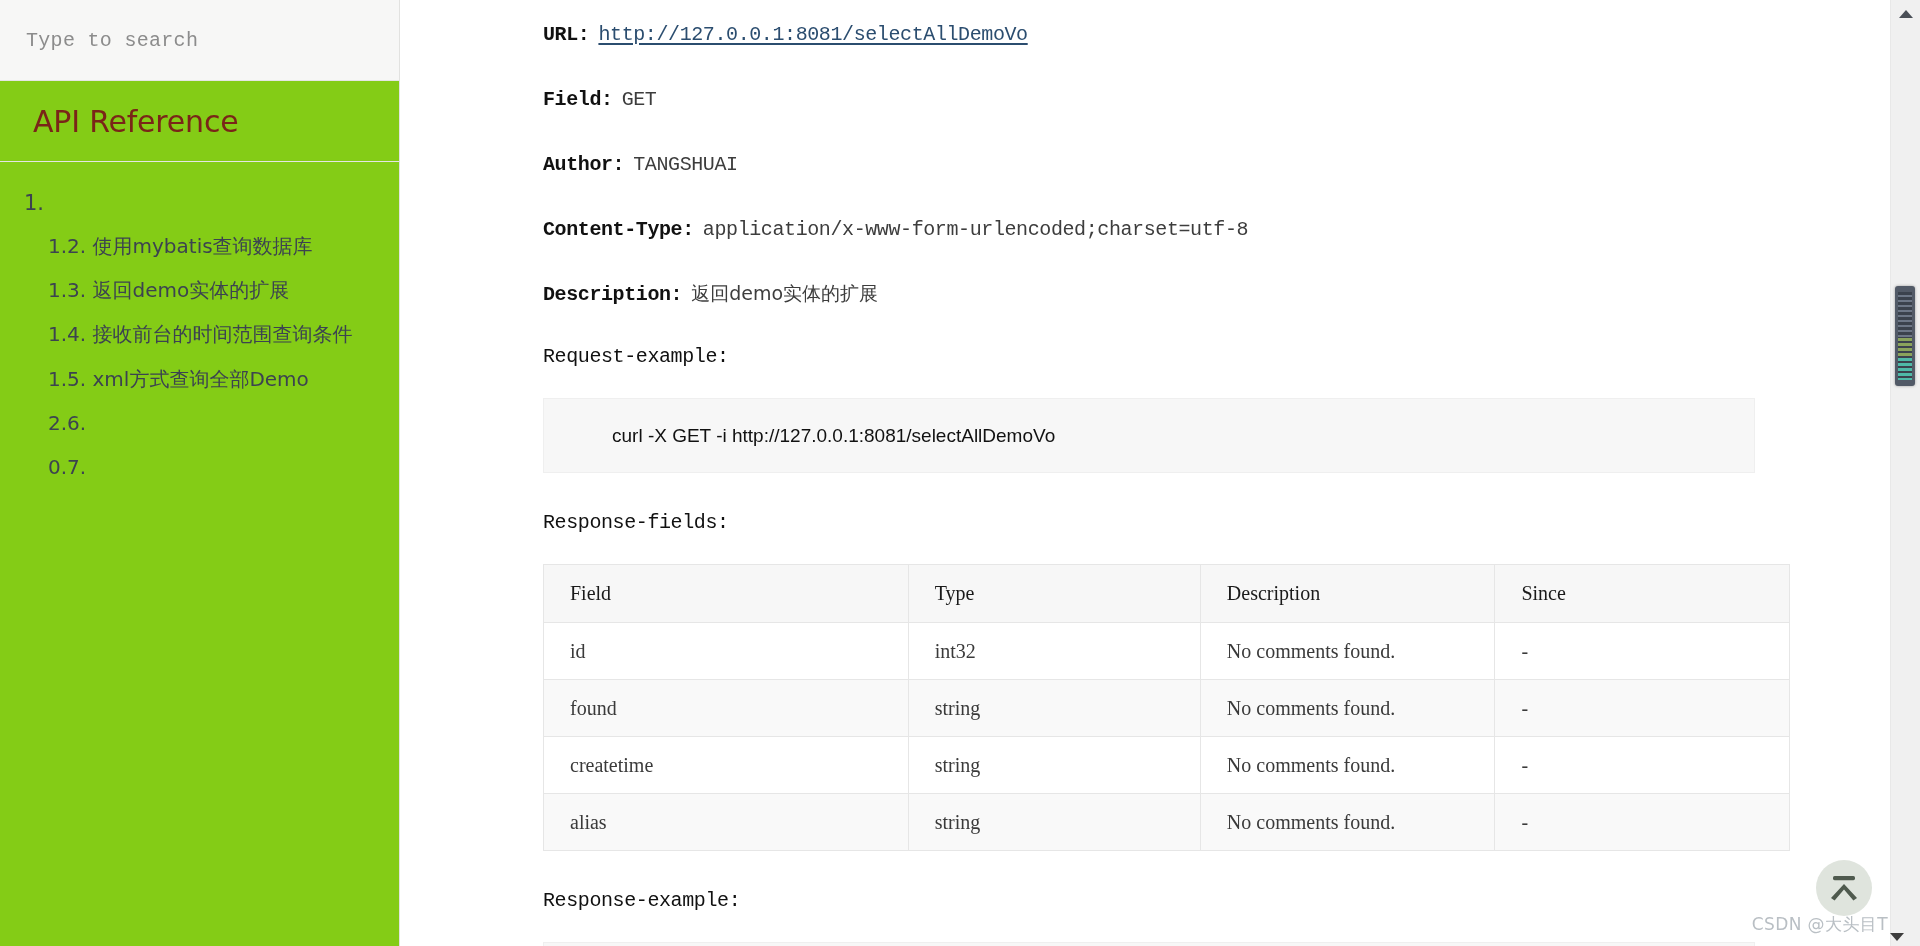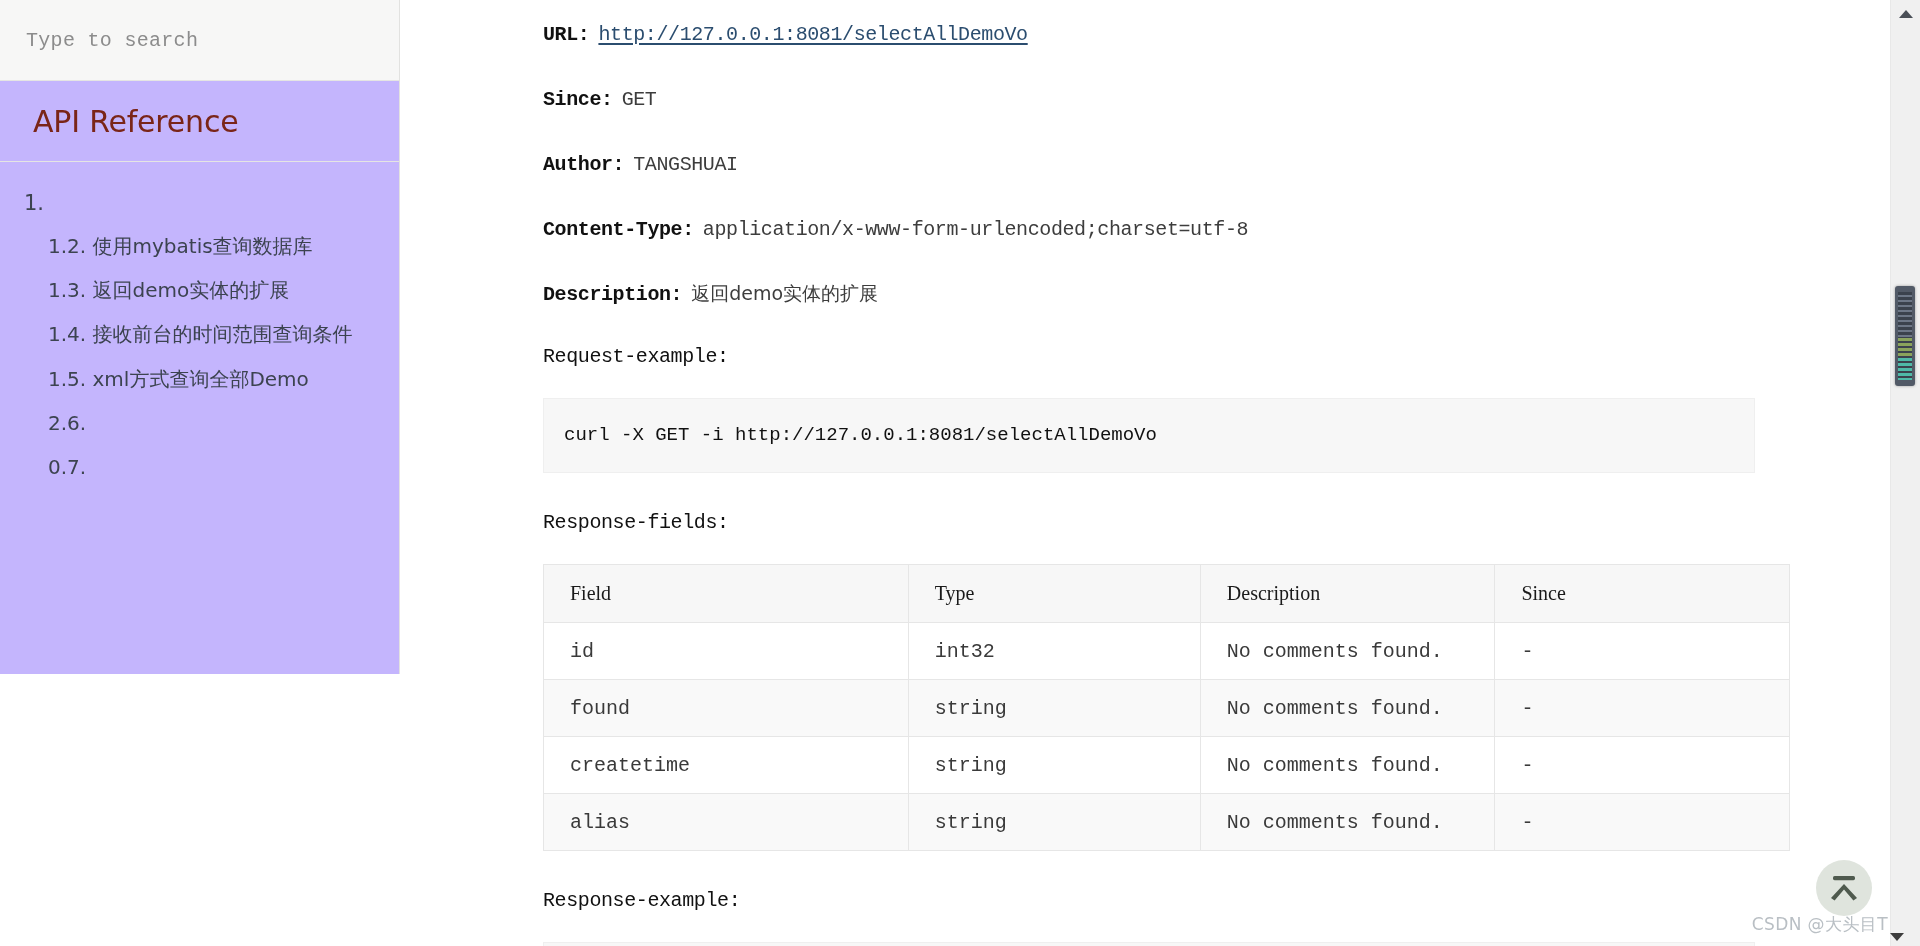--- a/index.html
+++ b/index.html
@@ -19,23 +19,23 @@
     position: relative;
     width: 1920px;
     height: 946px;
     display: flex;
     background: #ffffff;
   }
 
   
   .sidebar {
     width: 400px;
-    height: 674px;
-    box-sizing: border-box;
-    background: #c4b5fd;
+    height: 946px;
+    box-sizing: border-box;
+    background: #84cc16;
     border-right: 1px solid #e2e2e0;
     flex: 0 0 400px;
     overflow: hidden;
   }
 
   .search-box {
     height: 81px;
     box-sizing: border-box;
     border-bottom: 1px solid #e5e5e3;
     display: flex;
@@ -161,26 +161,27 @@
 
   .code-block {
     background: #f7f7f7;
     border: 1px solid #efefef;
     box-sizing: border-box;
     width: 1212px;
     padding: 22px 0 22px 20px;
     margin-bottom: 38px;
   }
   .code-block code {
-    font-family: Liberation Mono, monospace;
+    font-family: Liberation Sans, sans-serif;
     font-size: 19px;
     color: #111111;
     white-space: pre;
     display: block;
     line-height: 1.55;
+    margin-left: 48px;
   }
 
   .resp-code {
     margin-bottom: 0;
     padding-top: 24px;
     padding-bottom: 0;
     min-height: 54px;
   }
 
   
@@ -201,21 +202,20 @@
   }
   table.fields th {
     background: #f7f7f7;
     color: #1a1a1a;
     font-weight: normal;
     height: 57px;
   }
   table.fields td {
     color: #3a3a3a;
     background: #ffffff;
-    font-family: Liberation Mono, monospace;
   }
   table.fields tr.alt td { background: #f9f9f9; }
   .col-field { width: 307px; }
   .col-type  { width: 246px; }
   .col-desc  { width: 248px; }
   .col-since { width: 248px; }
 
   
   .scroll-track {
     position: absolute;
@@ -357,21 +357,21 @@
   </aside>
 
   <main class="main-wrap">
     <div class="content">
 
       <p class="meta-line">
         <span class="meta-key">URL:</span><a class="url-link" href="#">http://127.0.0.1:8081/selectAllDemoVo</a>
       </p>
 
       <p class="meta-line">
-        <span class="meta-key">Since:</span><span class="meta-val">GET</span>
+        <span class="meta-key">Field:</span><span class="meta-val">GET</span>
       </p>
 
       <p class="meta-line">
         <span class="meta-key">Author:</span><span class="meta-val">TANGSHUAI</span>
       </p>
 
       <p class="meta-line">
         <span class="meta-key">Content-Type:</span><span class="meta-val">application/x-www-form-urlencoded;charset=utf-8</span>
       </p>
 

